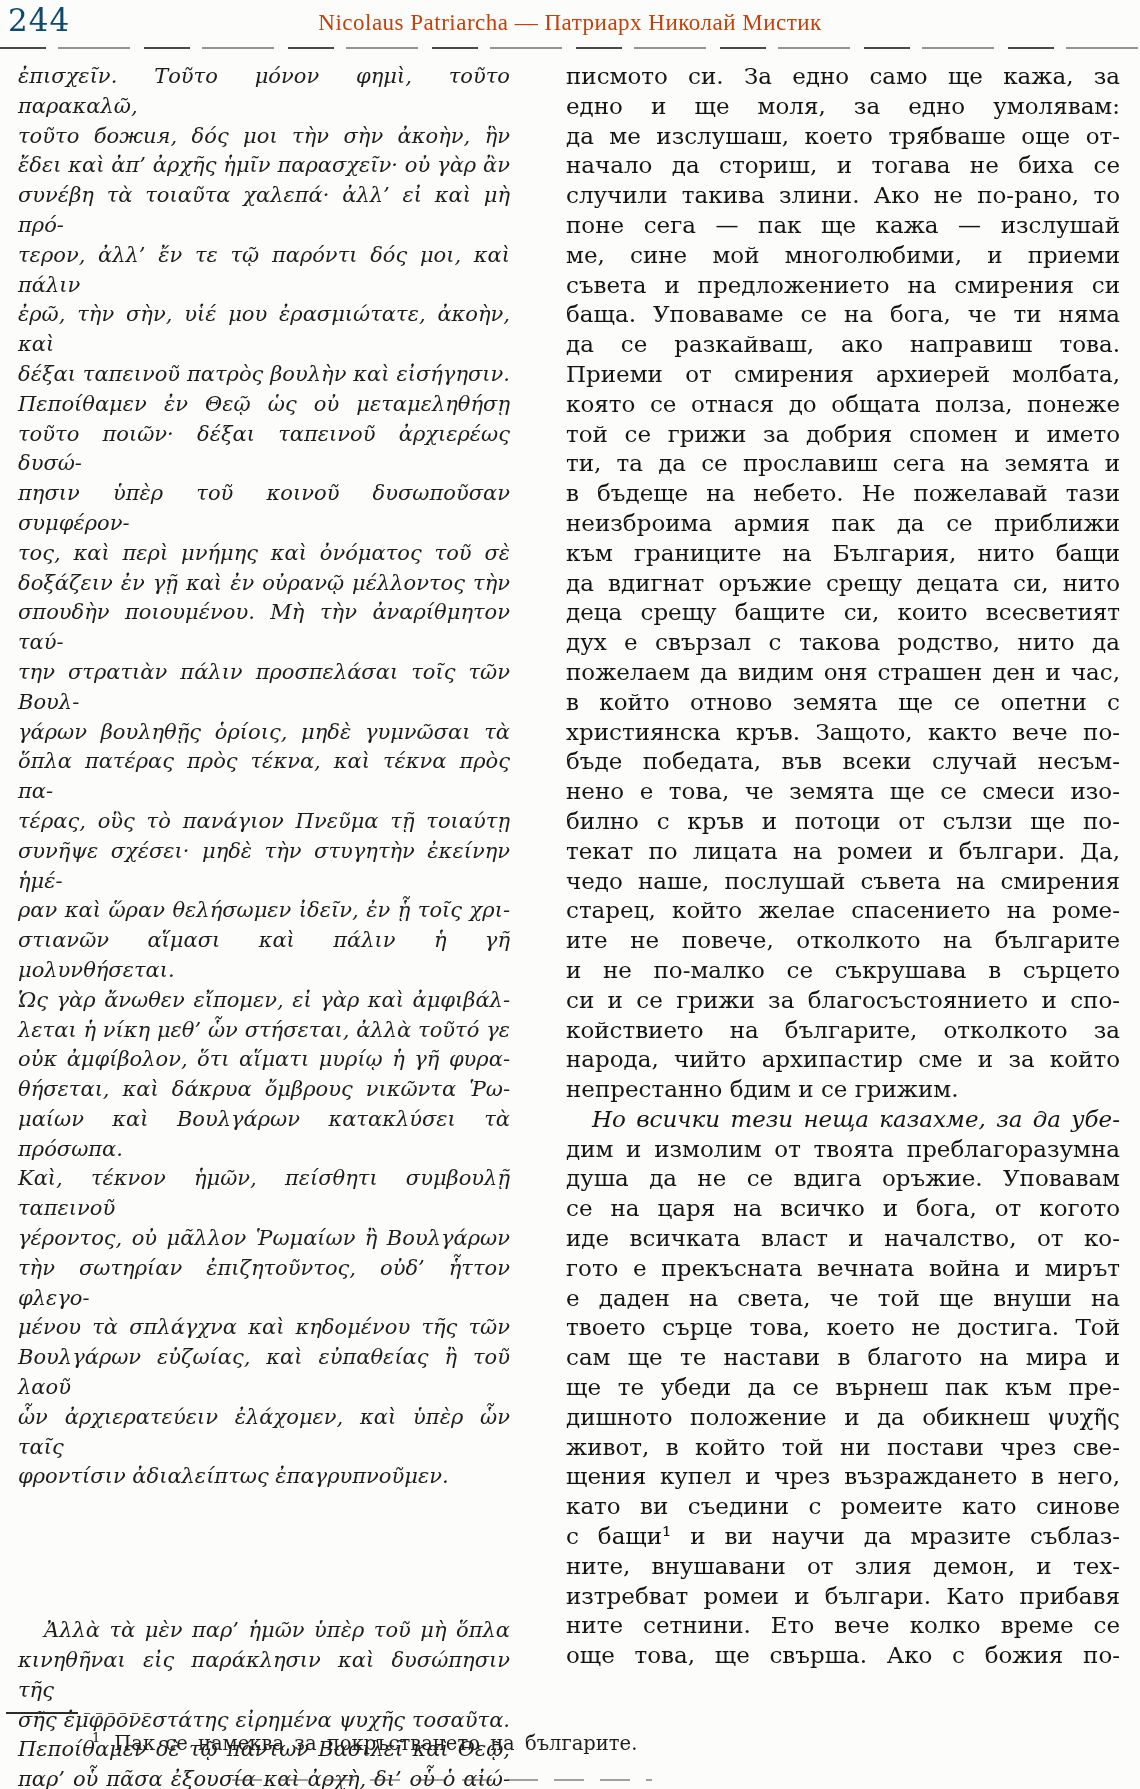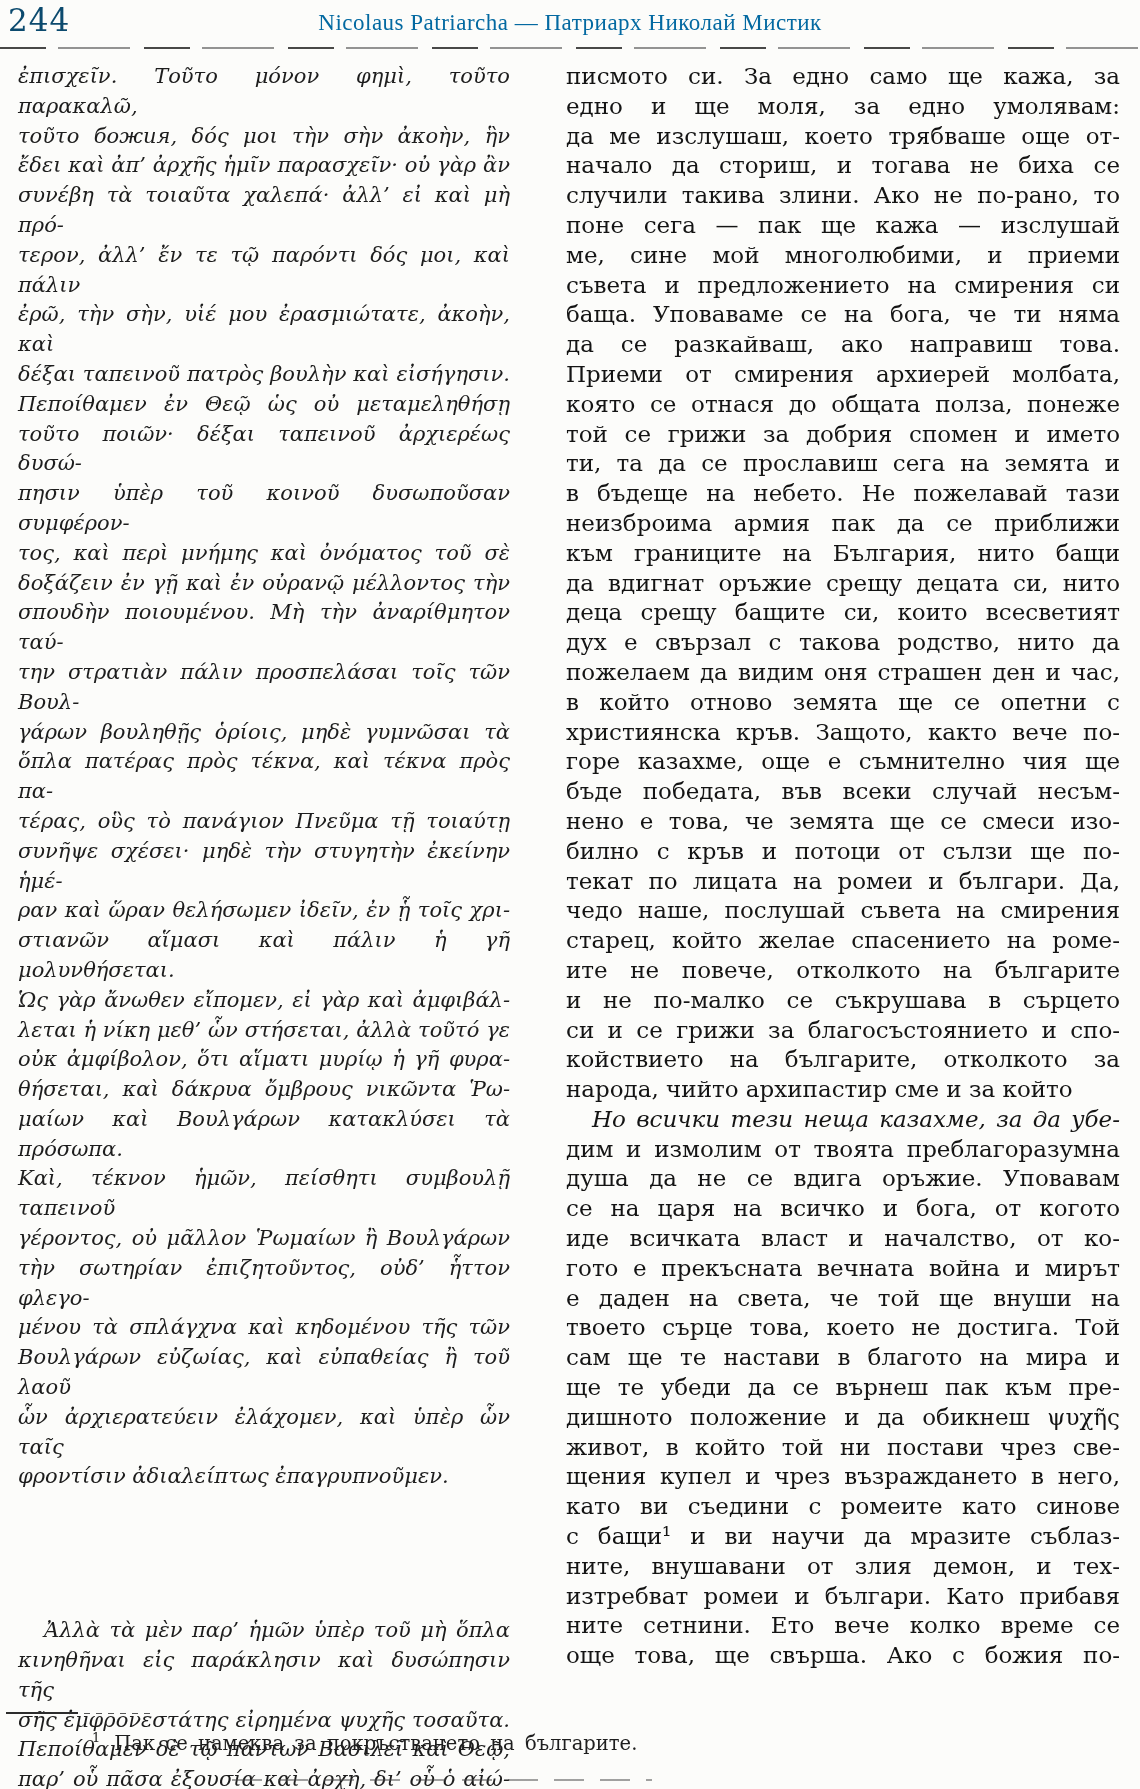--- a/index.html
+++ b/index.html
@@ -11,21 +11,21 @@
   }
   .page{position:absolute;inset:0;}
   
   .page-number{
     position:absolute;left:8px;top:2px;
     font-size:31px;letter-spacing:1px;color:#0c4a6e;
     font-family:"DejaVu Serif", serif;
   }
   .running-title{
     position:absolute;left:0;right:0;top:10px;text-align:center;
-    font-size:23px;color:#0369a1;letter-spacing:0.5px;
+    font-size:23px;color:#c2410c;letter-spacing:0.5px;
     font-family:"Liberation Serif", serif;
   }
   .header-rule{
     position:absolute;left:0;right:0;top:46px;height:3px;
     background:
       repeating-linear-gradient(90deg,
         rgba(40,40,40,.85) 0px, rgba(40,40,40,.85) 46px,
         rgba(40,40,40,0) 46px, rgba(40,40,40,0) 58px,
         rgba(60,60,60,.55) 58px, rgba(60,60,60,.55) 130px,
         rgba(60,60,60,0) 130px, rgba(60,60,60,0) 144px);
@@ -152,32 +152,32 @@
           <div class="tline">ти, та да се прославиш сега на земята и</div>
           <div class="tline">в бъдеще на небето. Не пожелавай тази</div>
           <div class="tline">неизброима армия пак да се приближи</div>
           <div class="tline">към границите на България, нито бащи</div>
           <div class="tline">да вдигнат оръжие срещу децата си, нито</div>
           <div class="tline">деца срещу бащите си, които всесветият</div>
           <div class="tline">дух е свързал с такова родство, нито да</div>
           <div class="tline">пожелаем да видим оня страшен ден и час,</div>
           <div class="tline">в който отново земята ще се опетни с</div>
           <div class="tline">християнска кръв. Защото, както вече по-</div>
-          <div class="tline">горе казахме, още е съмнително чия ще</div>
           <div class="tline">бъде победата, във всеки случай несъм-</div>
           <div class="tline">нено е това, че земята ще се смеси изо-</div>
           <div class="tline">билно с кръв и потоци от сълзи ще по-</div>
           <div class="tline">текат по лицата на ромеи и българи. Да,</div>
           <div class="tline">чедо наше, послушай съвета на смирения</div>
           <div class="tline">старец, който желае спасението на роме-</div>
           <div class="tline">ите не повече, отколкото на българите</div>
           <div class="tline">и не по-малко се съкрушава в сърцето</div>
           <div class="tline">си и се грижи за благосъстоянието и спо-</div>
           <div class="tline">койствието на българите, отколкото за</div>
           <div class="tline">народа, чийто архипастир сме и за който</div>
+          <div class="tline">непрестанно бдим и се грижим.</div>
         </div>
       <div class="para para2 indent-first">
           <div class="tline">Но всички тези неща казахме, за да убе-</div>
           <div class="tline">дим и измолим от твоята преблагоразумна</div>
           <div class="tline">душа да не се вдига оръжие. Уповавам</div>
           <div class="tline">се на царя на всичко и бога, от когото</div>
           <div class="tline">иде всичката власт и началство, от ко-</div>
           <div class="tline">гото е прекъсната вечната война и мирът</div>
           <div class="tline">е даден на света, че той ще внуши на</div>
           <div class="tline">твоето сърце това, което не достига. Той</div>

